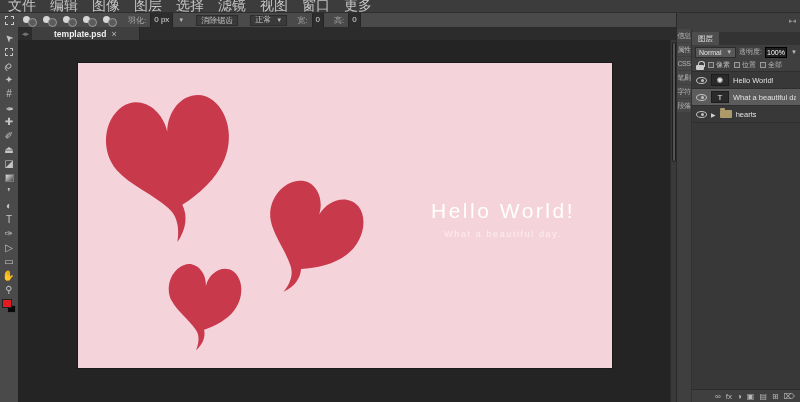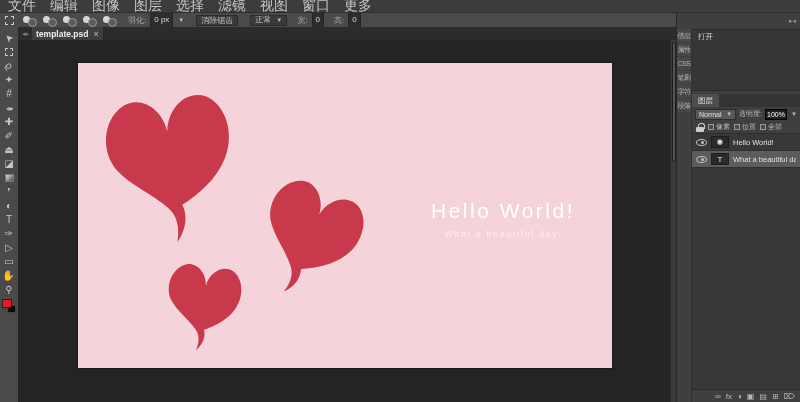--- a/index.html
+++ b/index.html
@@ -51,21 +51,21 @@
   .sw-fg { position:absolute; left:0; top:0; width:10px; height:9px; border:1px solid #222; z-index:2; }
   .sw-bg { position:absolute; right:0; bottom:0; width:9px; height:8px; background:#0a0a0a; border:1px solid #444; }
   
   .tabbar {
     position:absolute; left:18px; top:27px; width:658px; height:13px;
     background:#2c2c2c; display:flex; align-items:flex-end;
   }
   .tab-scroll { color:#7c7c7c; font-size:7px; padding:0 3px 2px 4px; }
   .doc-tab {
     height:13px; background:#3f3f3f; color:#f0f0f0; font-weight:bold; font-size:8.5px;
-    display:flex; align-items:center; gap:5px; padding:0 4px; border-right:1px solid #262626;
+    display:flex; align-items:center; gap:5px; padding:0 22px; border-right:1px solid #262626;
   }
   .doc-tab .close { color:#bdbdbd; font-weight:normal; font-size:9px; }
   
   .canvas-area { position:absolute; left:18px; top:40px; width:658px; bottom:0; background:#242424; }
   .vscroll { position:absolute; right:0; top:0; bottom:0; width:6px; background:#3a3a3a; border-left:1px solid #2d2d2d; }
   .vscroll .thumb { position:absolute; left:1px; top:2px; width:4px; height:120px; background:#555; border-radius:2px; }
   .doc-canvas { position:absolute; left:60px; top:23px; width:534px; height:305px; overflow:hidden; box-shadow:0 0 0 1px #1a1a1a; }
   .heart { position:absolute; }
   .canvas-text { position:absolute; left:330px; top:136px; width:190px; text-align:center; color:#fff; }
   .canvas-title { font-size:21px; letter-spacing:2.5px; font-weight:400; white-space:nowrap; }
@@ -257,23 +257,20 @@
       <div class="side-tab">信息</div>
       <div class="side-tab">属性</div>
       <div class="side-tab">CSS</div>
       <div class="side-tab">笔刷</div>
       <div class="side-tab">字符</div>
       <div class="side-tab">段落</div>
     </div>
 
     <div class="rp-main">
 
-      <div class="history-list">
-        <div class="hist-entry">打开</div>
-      </div>
       <div class="panel-gap"></div>
 
       <div class="ptabs">
         <div class="ptab active">图层</div>
       </div>
       <div class="blend-row">
         <div class="blend-select">
           <span>Normal</span>
           <span class="caret">▼</span>
         </div>
@@ -301,20 +298,26 @@
         <div class="layer-row">
           <span class="eye"></span>
           <span class="thumb">✺</span>
           <span class="layer-name">Hello World!</span>
         </div>
         <div class="layer-row selected">
           <span class="eye"></span>
           <span class="thumb">T</span>
           <span class="layer-name">What a beautiful day.</span>
         </div>
+        <div class="layer-row">
+          <span class="eye"></span>
+          <span class="tri">▶</span>
+          <span class="folder"></span>
+          <span class="layer-name">hearts</span>
+        </div>
       </div>
 
       <div class="layer-filler"></div>
 
       <div class="layer-footer">
         <span class="lf-icon">∞</span>
         <span class="lf-icon">fx</span>
         <span class="lf-icon">◑</span>
         <span class="lf-icon">▣</span>
         <span class="lf-icon">▤</span>

